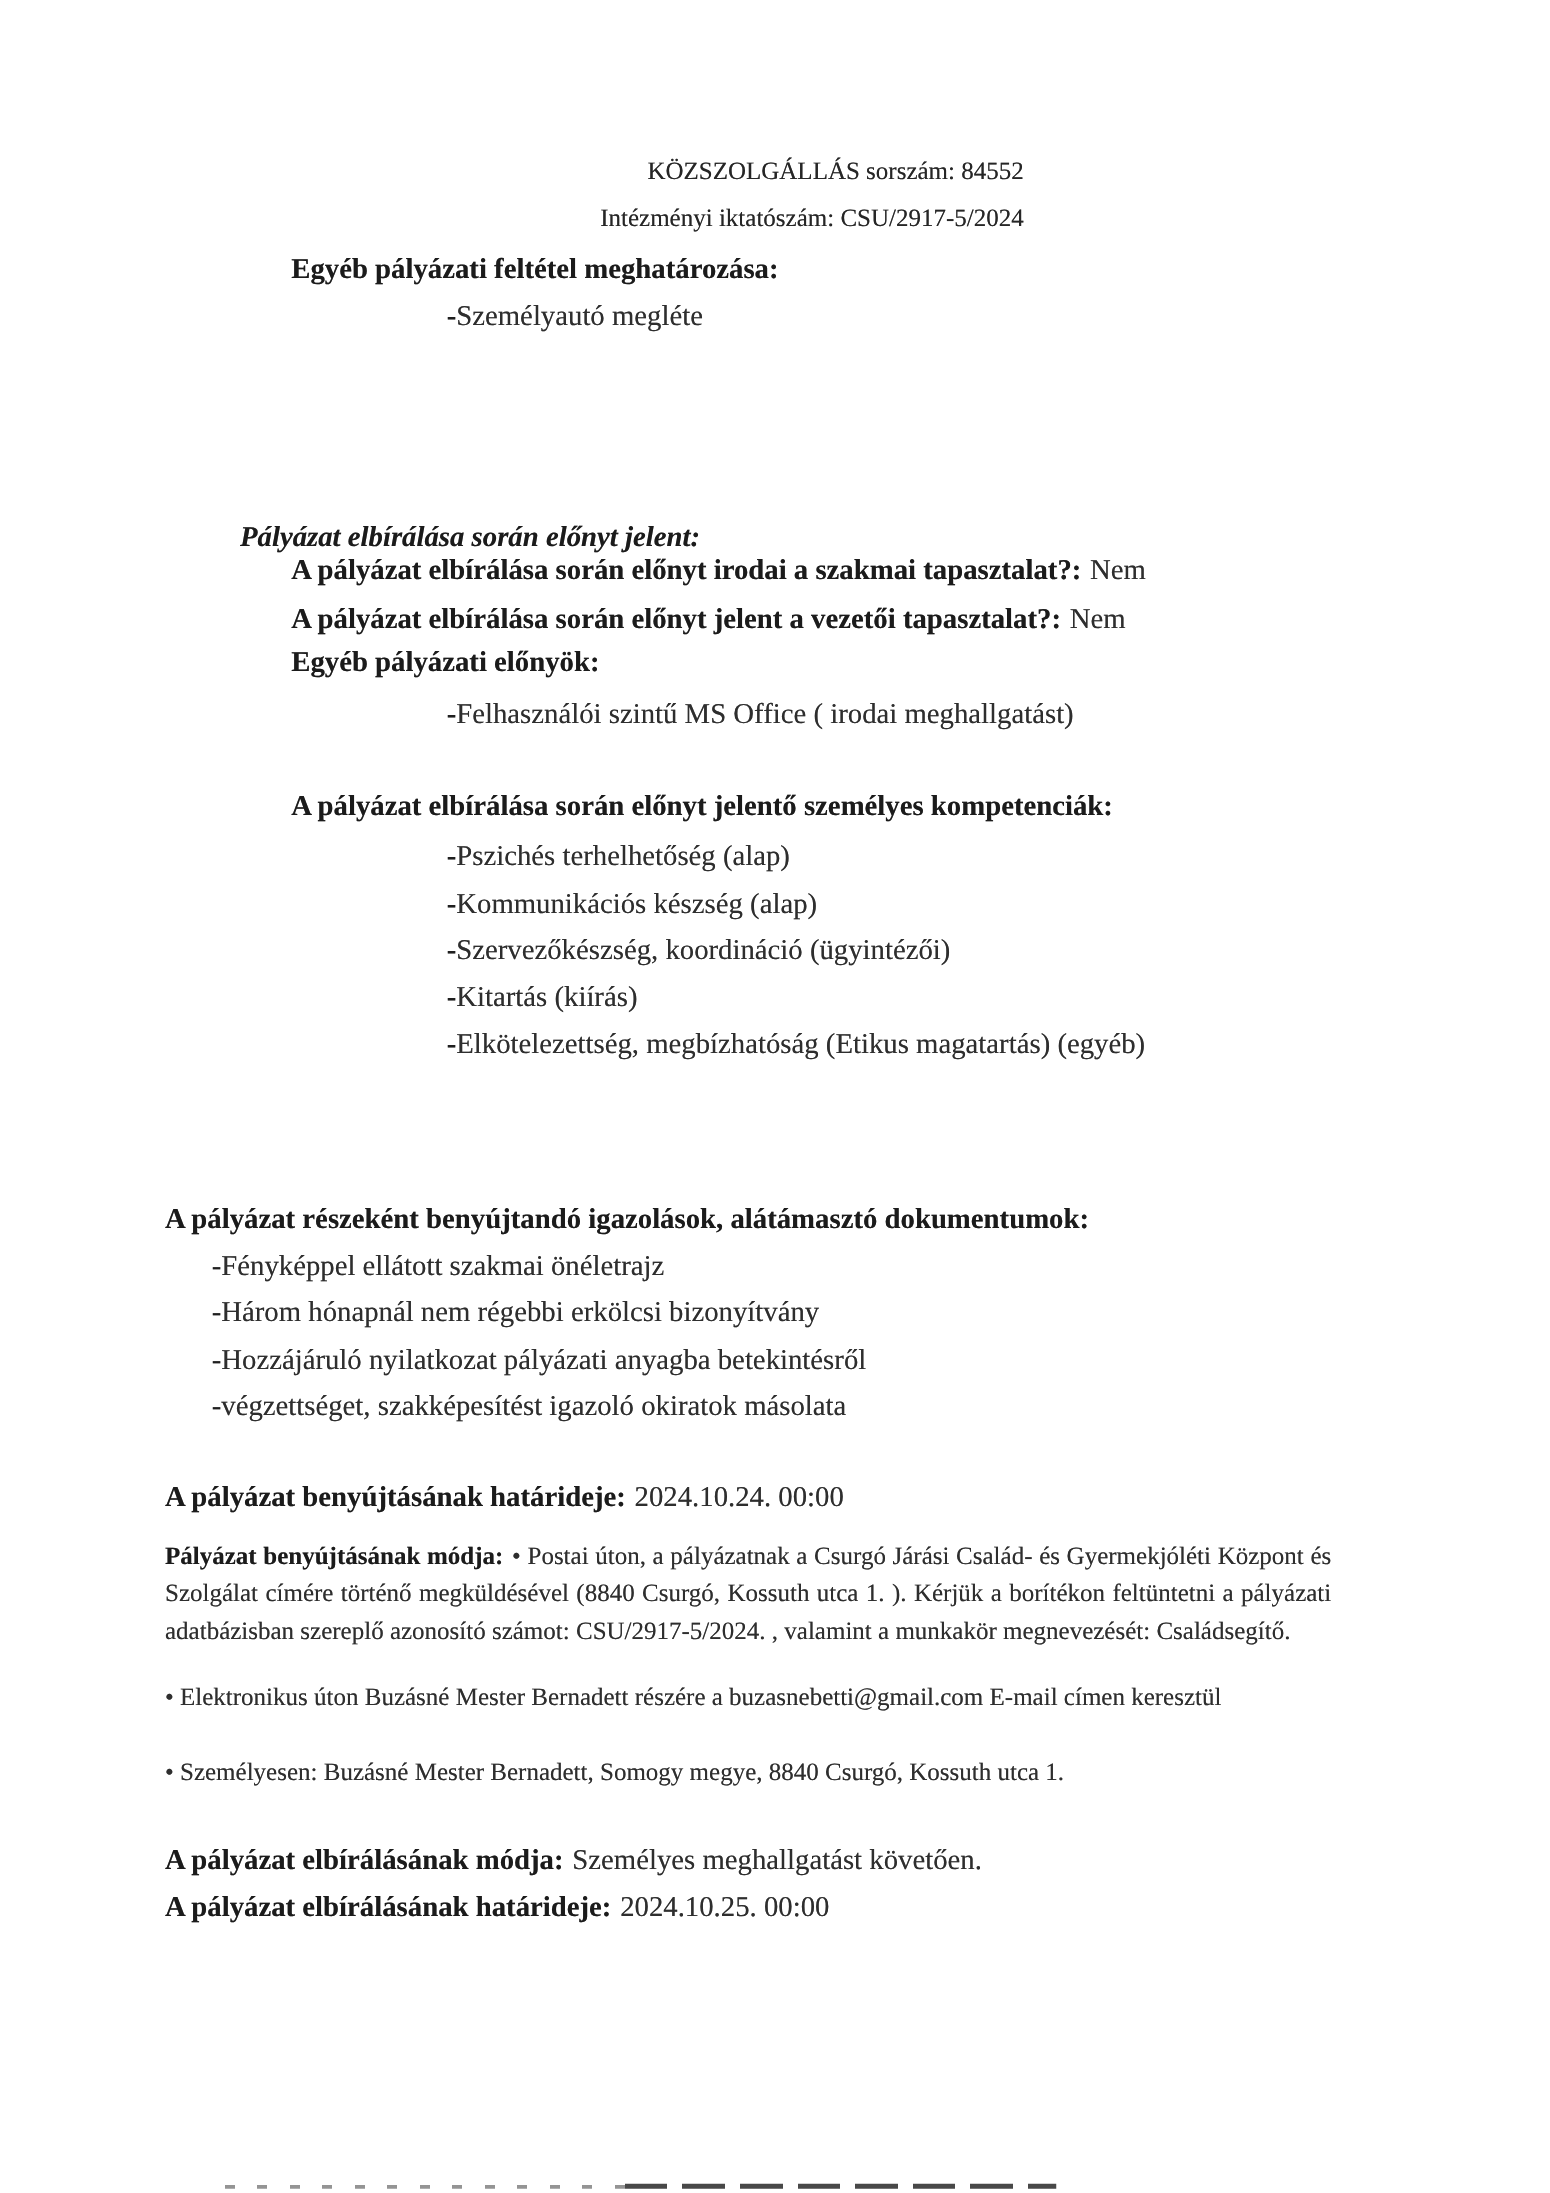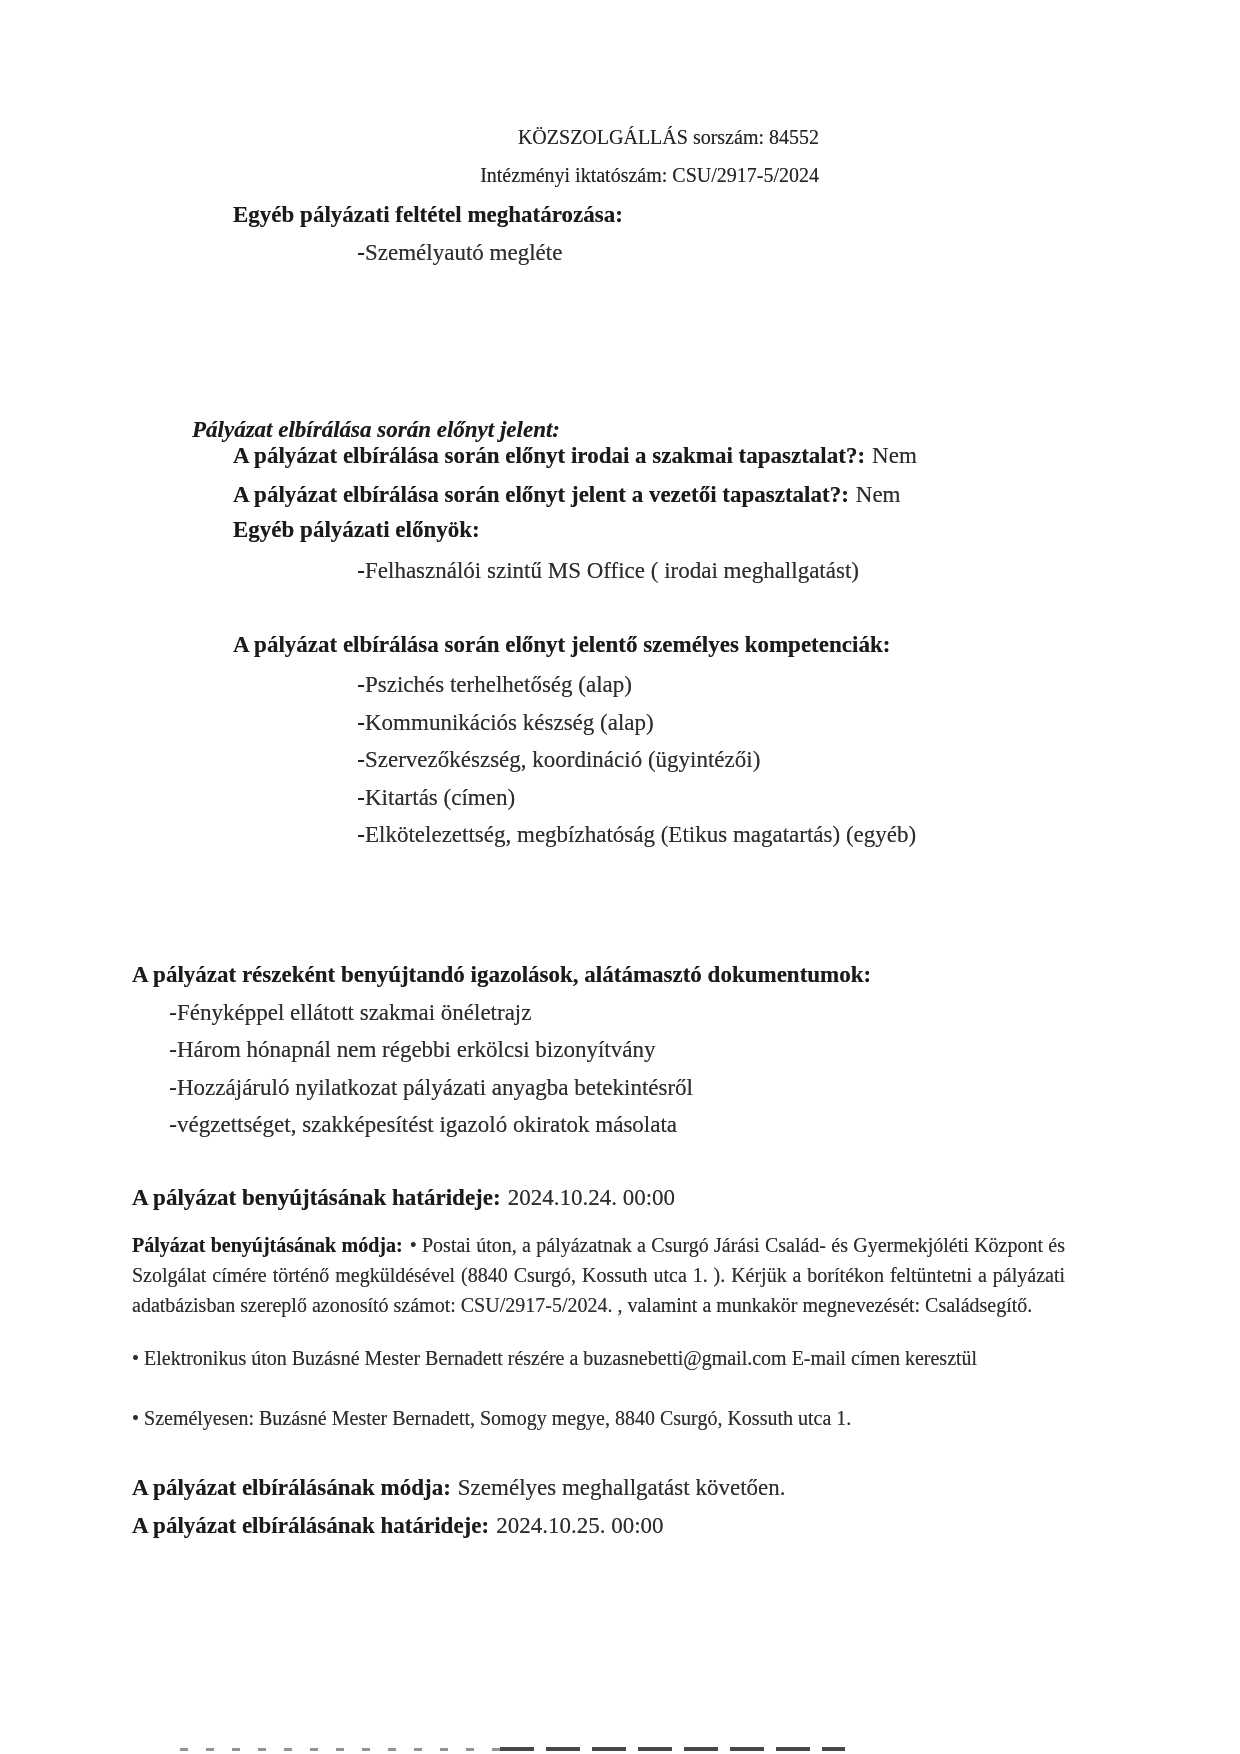--- a/index.html
+++ b/index.html
@@ -86,21 +86,21 @@
   <div class="li deep" style="left:305px;top:672px">
     <span class="dash">-</span><span>Pszichés terhelhetőség (alap)</span>
   </div>
   <div class="li deep" style="left:305px;top:710px">
     <span class="dash">-</span><span>Kommunikációs készség (alap)</span>
   </div>
   <div class="li deep" style="left:305px;top:747px">
     <span class="dash">-</span><span>Szervezőkészség, koordináció (ügyintézői)</span>
   </div>
   <div class="li deep" style="left:305px;top:785px">
-    <span class="dash">-</span><span>Kitartás (címen)</span>
+    <span class="dash">-</span><span>Kitartás (kiírás)</span>
   </div>
   <div class="li deep" style="left:305px;top:822px">
     <span class="dash">-</span><span>Elkötelezettség, megbízhatóság (Etikus magatartás) (egyéb)</span>
   </div>
 
   <div class="line bold" style="left:132px;top:962px">A pályázat részeként benyújtandó igazolások, alátámasztó dokumentumok:</div>
   <div class="li doc" style="left:157px;top:1000px">
     <span class="dash">-</span><span>Fényképpel ellátott szakmai önéletrajz</span>
   </div>
   <div class="li doc" style="left:157px;top:1037px">

